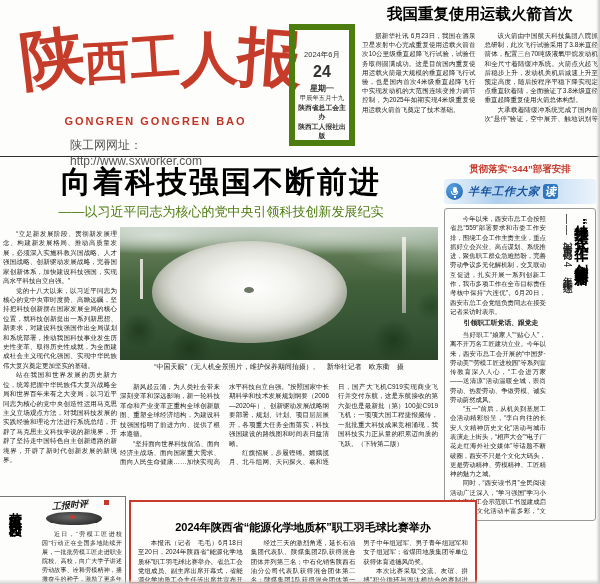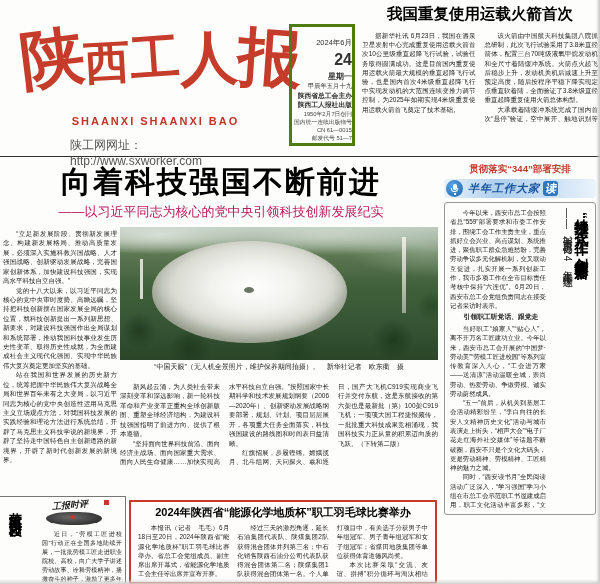--- a/index.html
+++ b/index.html
@@ -12,41 +12,41 @@
   .mast-title span{display:inline-block;line-height:1;}
   .mast-title span:nth-child(1){font-size:64px;transform:rotate(-7deg);}
   .mast-title span:nth-child(2){font-size:46px;transform:translateY(4px) rotate(-3deg);}
   .mast-title span:nth-child(3){font-size:50px;transform:rotate(-4deg);}
   .mast-title span:nth-child(4){font-size:58px;transform:rotate(-2deg);}
   .mast-title span:nth-child(5){font-size:64px;transform:rotate(4deg);}
   .mast-en{position:absolute;left:48px;top:115px;width:215px;text-align:center;font-size:11px;
     font-weight:bold;color:#c13527;letter-spacing:2px;}
   .mast-url{position:absolute;left:70px;top:137px;width:180px;text-align:left;font-size:12px;color:#555;}
   
-  .datebox{position:absolute;left:289px;top:24px;width:66px;height:122px;border:3px solid #4d7c0f;
-    text-align:right;color:#333;overflow:hidden;padding-top:11px;box-sizing:border-box;}
+  .datebox{position:absolute;left:289px;top:24px;width:66px;height:122px;border:6px solid #4d7c0f;
+    text-align:center;color:#333;overflow:hidden;padding-top:20px;box-sizing:border-box;}
   .datebox div{line-height:1.4;}
   .db-ym{font-size:7.5px;}
   .db-day{font-size:16px;font-weight:bold;line-height:1.05;}
   .db-week{font-size:8px;font-weight:bold;}
   .db-lunar{font-size:6.3px;}
   .db-org{font-size:6.8px;font-weight:bold;}
   .db-sm{font-size:5.8px;color:#444;}
   
   .top-article{position:absolute;left:362px;top:4px;width:236px;}
   .ta-title{font-size:15.5px;font-weight:bold;text-align:center;line-height:1.35;color:#000;}
   .ta-body{margin-top:6px;column-count:2;column-gap:9px;font-size:6.5px;line-height:1.42;
     text-align:justify;height:96px;overflow:hidden;color:#222;}
   .jtext p{margin:0;text-indent:2em;}
   
   .rule{position:absolute;left:0;top:156px;width:600px;height:1px;background:#2f2f2f;}
   
   .main-hl{position:absolute;left:0;top:162px;width:442px;text-align:center;font-size:30px;
     font-weight:bold;letter-spacing:2px;color:#000;}
-  .main-sub{position:absolute;left:0;top:203px;width:442px;text-align:center;font-size:13px;color:#be185d;}
+  .main-sub{position:absolute;left:0;top:203px;width:442px;text-align:center;font-size:13px;color:#4d7c0f;}
   .ml-col{position:absolute;left:3px;top:229px;width:114px;height:263px;font-size:6.5px;
     line-height:1.45;text-align:justify;overflow:hidden;color:#222;}
   .mb-cols{position:absolute;left:120px;top:382px;width:318px;height:112px;column-count:3;
     column-gap:9px;font-size:6.5px;line-height:1.45;text-align:justify;overflow:hidden;color:#222;}
   .caption{position:absolute;left:120px;top:362px;width:318px;text-align:center;font-size:7px;color:#222;}
   
   .photo{position:absolute;left:120px;top:227px;width:318px;height:133px;overflow:hidden;
     background:linear-gradient(180deg,#c2cdc3 0%,#9fb29c 9%,#5d7852 20%,#40603a 45%,#365434 75%,#2a4529 100%);}
   .ph-haze{position:absolute;inset:0;background:
     radial-gradient(ellipse 140px 28px at 12% 6%,rgba(222,229,221,.85),transparent 70%),
@@ -62,21 +62,21 @@
   .ph-dish{position:absolute;left:32px;top:14px;width:195px;height:102px;border-radius:50%;
     background:radial-gradient(ellipse at 52% 45%,#ffffff 0%,#f1f1ed 30%,#dadbd3 55%,#babdaf 72%,#8b977f 86%,rgba(70,100,60,0) 99%);
     box-shadow:inset 0 -8px 16px rgba(30,50,25,.28);}
   .ph-cabin{position:absolute;left:124px;top:60px;width:10px;height:6px;border-radius:50%;background:#6d7565;}
   .ph-tower{position:absolute;right:32px;top:10px;width:4px;height:76px;
     background:linear-gradient(180deg,#ecece6,#9aa292);}
   .ph-tower2{position:absolute;left:20px;top:32px;width:3px;height:40px;background:#d9dbd1;}
   
   .sidebar{position:absolute;left:444px;top:163px;width:152px;}
   .sb-kicker{text-align:center;color:#c5392b;font-weight:bold;font-size:9.5px;}
-  .sb-banner{margin-top:3px;height:19px;display:flex;align-items:center;border-radius:3px;
+  .sb-banner{margin-top:3px;height:25px;display:flex;align-items:center;border-radius:3px;
     background:linear-gradient(90deg,#eaf3fb,#aecfed 35%,#cfe3f6 75%,#eaf3fb);}
   .mic{width:17px;height:17px;border-radius:50%;margin-left:2px;position:relative;flex:0 0 auto;
     background:radial-gradient(circle at 35% 30%,#5aa0e0,#1f67b0);}
   .mic i{position:absolute;left:6.5px;top:3.5px;width:4px;height:6px;border-radius:2px;background:#fff;}
   .mic b{position:absolute;left:5px;top:8px;width:7px;height:4px;border:1px solid #fff;border-top:none;
     border-radius:0 0 5px 5px;box-sizing:border-box;}
   .mic u{position:absolute;left:8px;top:12.5px;width:1.5px;height:2.5px;background:#fff;}
   .sb-banner-text{font-size:11px;font-weight:bold;font-style:italic;color:#17549e;
     letter-spacing:1px;margin-left:5px;}
   .sb-banner-du{width:15px;height:15px;margin-left:3px;border-radius:3px;background:#2e77c0;color:#fff;
@@ -99,22 +99,22 @@
     color:#222;transform:rotate(-5deg);font-family:"DejaVu Serif","Liberation Serif",serif;}
   .bl-seal{position:absolute;left:104px;top:3px;width:5px;height:5px;background:#c5392b;}
   .bl-ink{position:absolute;left:46px;top:15px;width:56px;height:13px;border-radius:50% / 60%;
     background:radial-gradient(ellipse at 45% 40%,#6a6a6a,#2c2c2c 80%);}
   .bl-ink i{position:absolute;left:24px;top:3px;width:5px;height:4px;border-radius:50%;background:#c5392b;}
   .bl-vtitle{position:absolute;left:6px;top:5px;height:83px;writing-mode:vertical-rl;
     font-size:13px;font-weight:bold;letter-spacing:2px;color:#000;overflow:hidden;}
   .bl-body{position:absolute;left:42px;top:33px;width:80px;height:52px;font-size:6px;
     line-height:1.5;text-align:justify;overflow:hidden;color:#222;}
   
-  .bc-box{position:absolute;left:129px;top:500px;width:308px;height:84px;border:2.5px solid #c9392c;
-    box-sizing:border-box;padding:3px 7px;overflow:hidden;background:#fffdfb;}
+  .bc-box{position:absolute;left:129px;top:500px;width:348px;height:84px;border:2.5px solid #c9392c;
+    box-sizing:border-box;padding:18px 7px;overflow:hidden;background:#fffdfb;}
   .bc-hl{text-align:center;font-size:11px;font-weight:bold;white-space:nowrap;color:#000;}
   .bc-body{margin-top:3px;column-count:3;column-gap:8px;font-size:6.4px;line-height:1.45;
     text-align:justify;height:56px;overflow:hidden;color:#222;}
   
   .edge-right{position:absolute;right:0;top:0;width:4px;height:100%;
     background:linear-gradient(90deg,rgba(0,0,0,0),#c6c6c4);}
   .edge-bottom{position:absolute;left:0;bottom:0;width:100%;height:5px;
     background:linear-gradient(180deg,rgba(0,0,0,0),#d2d2d0);}
 </style>
 </head>
@@ -122,21 +122,21 @@
 
 <div class="page">
 
   <div class="mast-title">
     <span>陕</span>
     <span>西</span>
     <span>工</span>
     <span>人</span>
     <span>报</span>
   </div>
-  <div class="mast-en">SHAANXI SHAANXI BAO</div>
+  <div class="mast-en">GONGREN GONGREN BAO</div>
   <div class="mast-url">陕工网网址：http://www.sxworker.com</div>
 
   <div class="datebox">
     <div class="db-ym">2024年6月</div>
     <div class="db-day">24</div>
     <div class="db-week">星期一</div>
     <div class="db-lunar">甲辰年五月十九</div>
     <div class="db-org">陕西省总工会主办</div>
     <div class="db-org">陕西工人报社出版</div>
     <div class="db-sm">1950年2月7日创刊</div>

